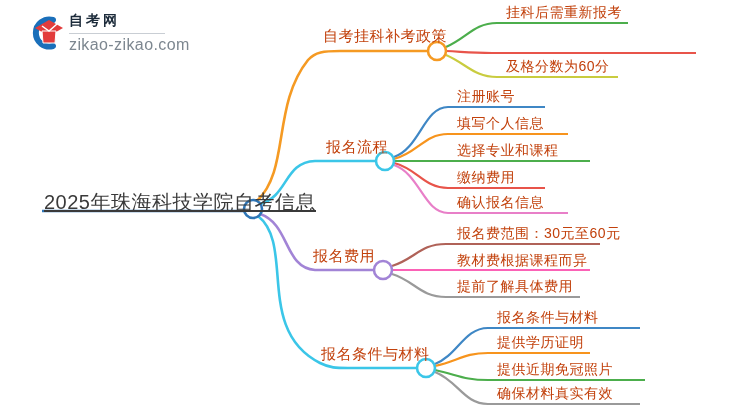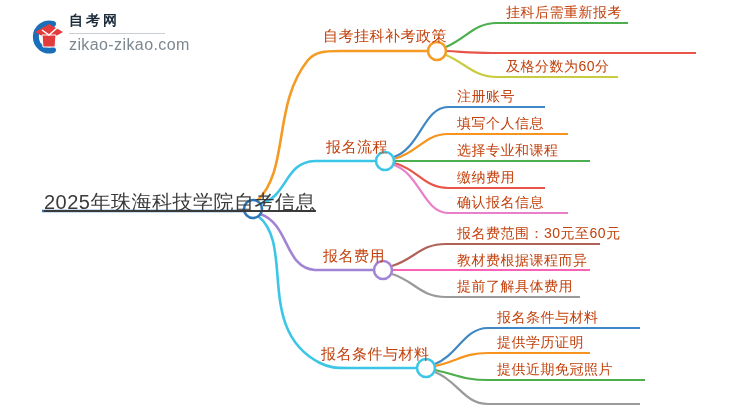--- a/index.html
+++ b/index.html
@@ -8,21 +8,21 @@
     font-family:"Liberation Sans", sans-serif;
   }
   .canvas{position:absolute;inset:0;}
   svg.map{position:absolute;left:0;top:0;}
   .label{
     position:absolute;color:#c2410c;white-space:nowrap;
     font-size:14px;line-height:1.25;letter-spacing:0.5px;
   }
   .label.branch{font-size:15px;font-family:Liberation Mono, monospace;}
   .label.root{font-size:20px;color:#3a3a3a;text-decoration:underline;}
-  .logo{position:absolute;left:30px;top:12px;display:flex;align-items:flex-end;}
+  .logo{position:absolute;left:30px;top:12px;display:flex;align-items:center;}
   .logo-text{margin-left:5px;}
   .logo-name{font-size:14px;font-weight:bold;color:#1c2b3a;letter-spacing:3px;}
   .logo-divider{height:1px;background:#c9ced4;margin:3px 0 2px 0;width:96px;}
   .logo-url{font-size:16px;color:#7d8790;letter-spacing:0.4px;}
 </style>
 </head>
 <body>
 
 <div class="canvas">
 
@@ -72,33 +72,34 @@
       <div class="logo-name">自考网</div>
       <div class="logo-divider"></div>
       <div class="logo-url">zikao-zikao.com</div>
     </div>
   </div>
 
   <div class="label root" style="left:44px;top:190px">2025年珠海科技学院自考信息</div>
 
   <div class="label branch" style="left:323px;top:29px">自考挂科补考政策</div>
   <div class="label branch" style="left:326px;top:140px">报名流程</div>
-  <div class="label branch" style="left:323px;top:249px">报名费用</div>
+  <div class="label branch" style="left:313px;top:249px">报名费用</div>
   <div class="label branch" style="left:321px;top:347px">报名条件与材料</div>
 
   <div class="label" style="left:506px;top:4px">挂科后需重新报考</div>
   <div class="label" style="left:506px;top:58px">及格分数为60分</div>
 
   <div class="label" style="left:457px;top:88px">注册账号</div>
   <div class="label" style="left:457px;top:115px">填写个人信息</div>
   <div class="label" style="left:457px;top:142px">选择专业和课程</div>
   <div class="label" style="left:457px;top:169px">缴纳费用</div>
   <div class="label" style="left:457px;top:194px">确认报名信息</div>
 
   <div class="label" style="left:457px;top:225px">报名费范围：30元至60元</div>
   <div class="label" style="left:457px;top:252px">教材费根据课程而异</div>
   <div class="label" style="left:457px;top:278px">提前了解具体费用</div>
 
   <div class="label" style="left:497px;top:309px">报名条件与材料</div>
   <div class="label" style="left:497px;top:334px">提供学历证明</div>
   <div class="label" style="left:497px;top:361px">提供近期免冠照片</div>
+  <div class="label" style="left:497px;top:385px">确保材料真实有效</div>
 
 </div>
 
 </body></html>

